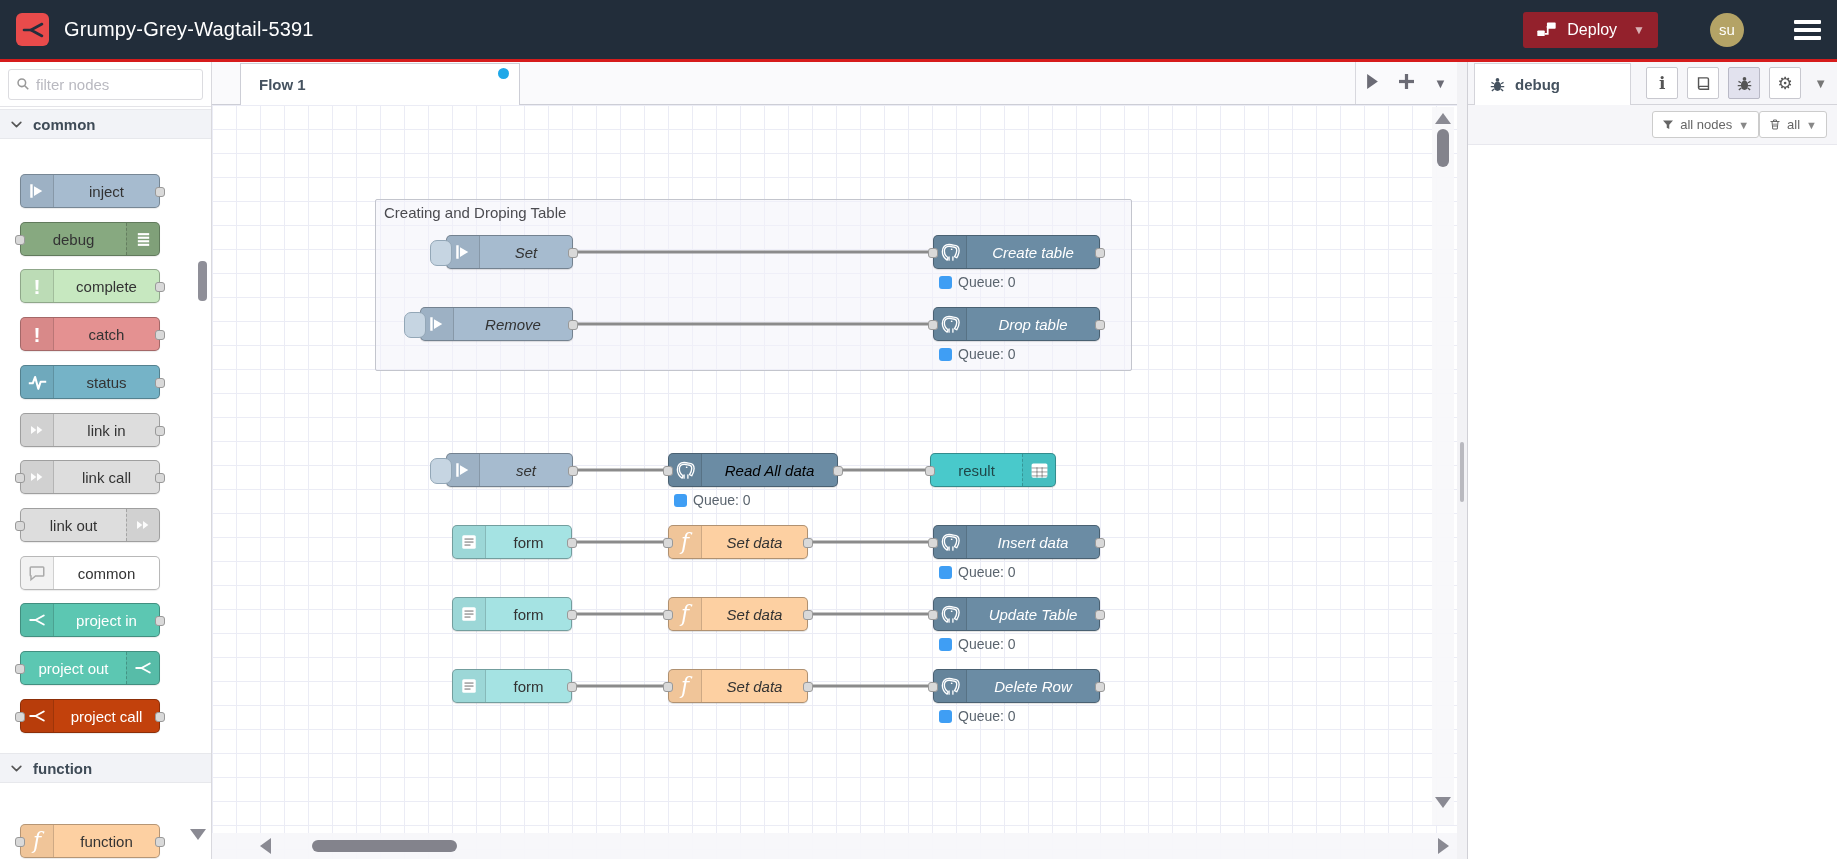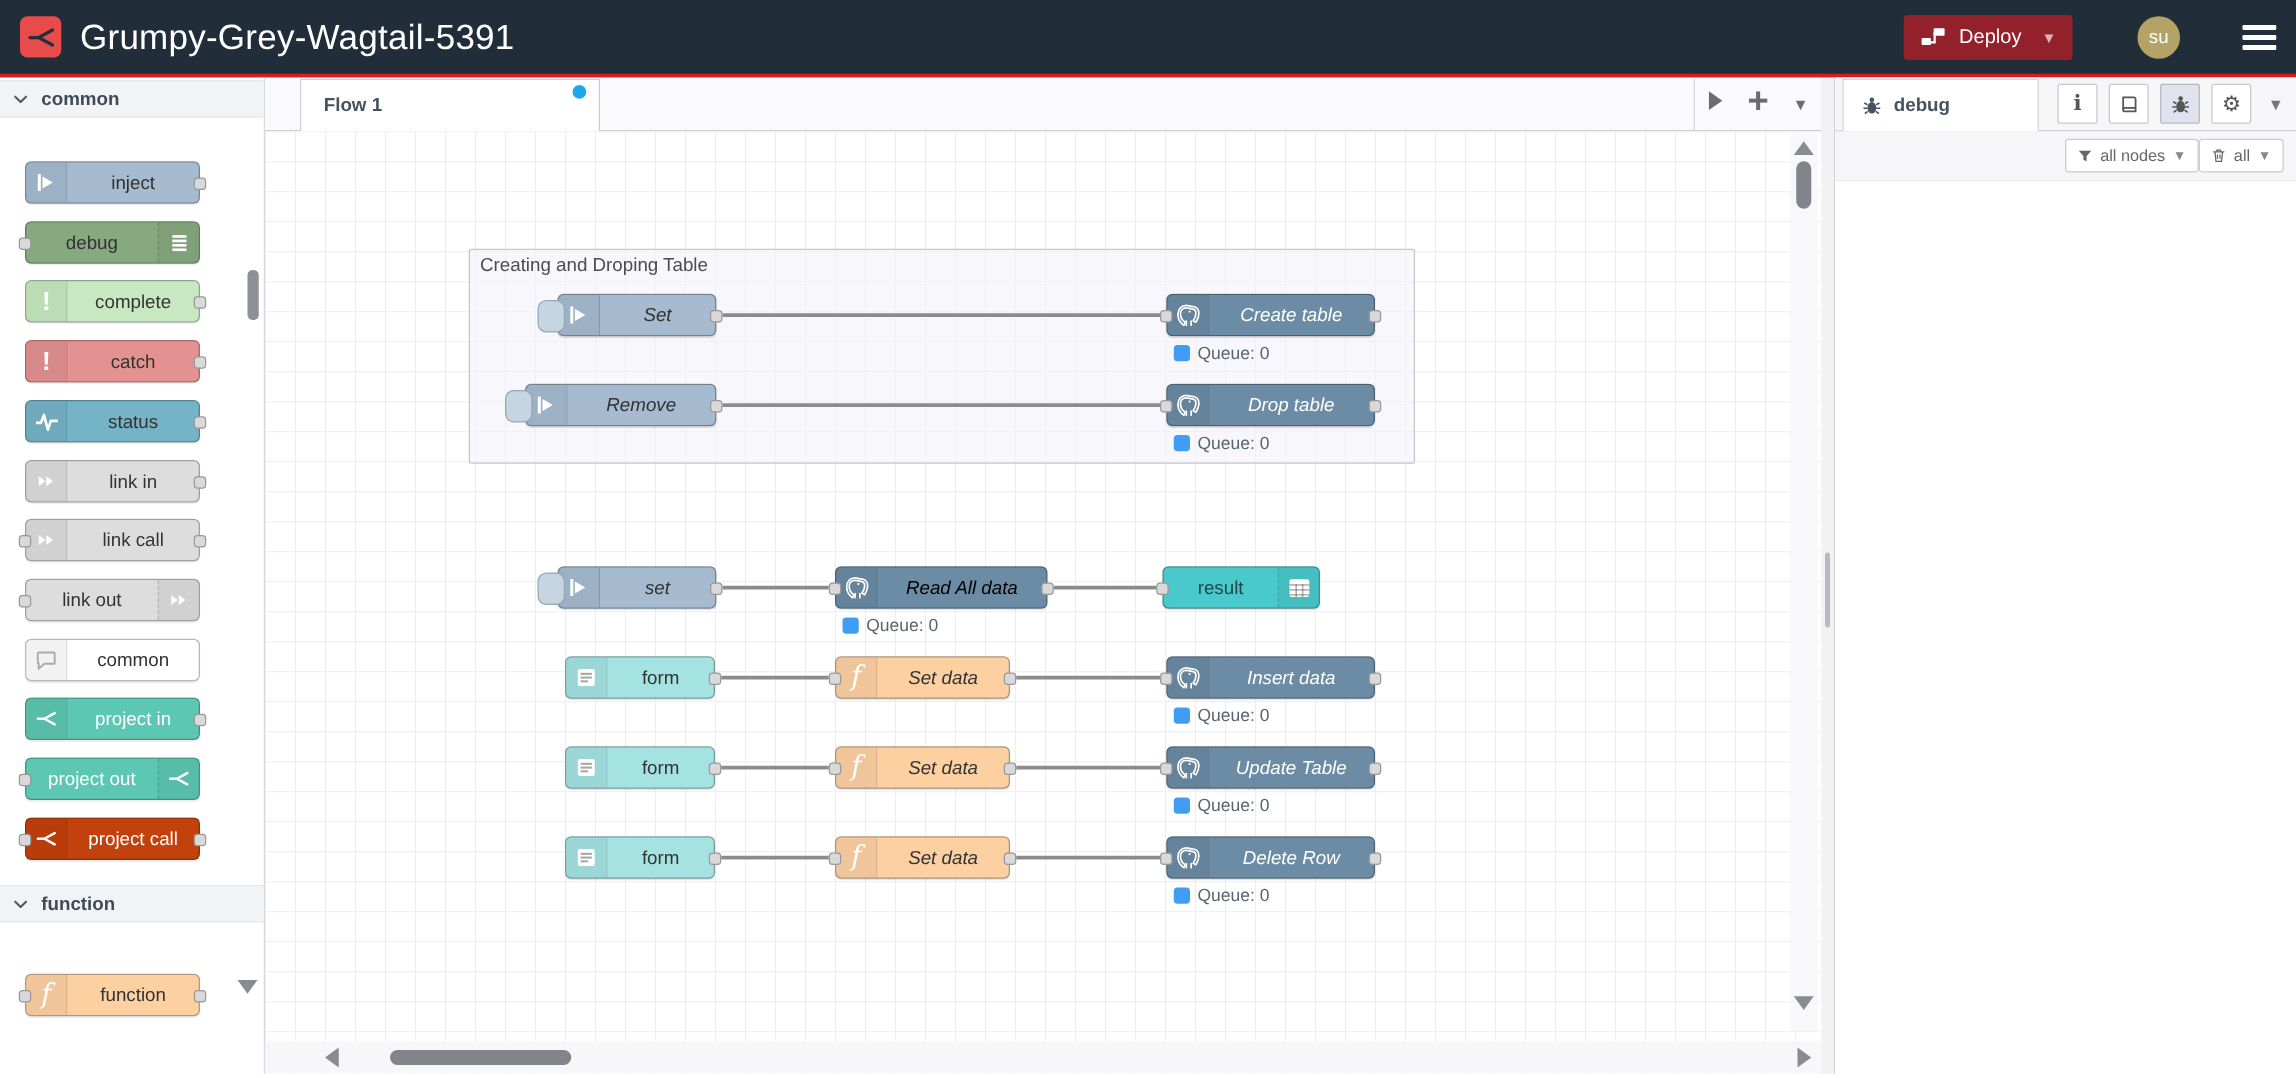--- a/index.html
+++ b/index.html
@@ -1,21 +1,21 @@
 <!DOCTYPE html>
 <html><head>
 <meta charset="utf-8">
 <style>
   * { margin:0; padding:0; box-sizing:border-box; }
   html,body { width:1837px; height:862px; overflow:hidden; font-family:"Liberation Sans", sans-serif; background:#fff; }
 
   
   .header { height:62px; background:#222d3a; border-bottom:3px solid #d61c1c; display:flex; align-items:center; padding:0 16px; }
   .logo { width:33px; height:33px; border-radius:6px; background:#e94b4b; display:flex; align-items:center; justify-content:center; }
-  .app-title { color:#fff; font-size:28px; margin-left:15px; letter-spacing:.2px; }
+  .app-title { color:#fff; font-size:20px; margin-left:15px; letter-spacing:.2px; }
   .header-right { margin-left:auto; display:flex; align-items:center;gap:28px; }
   .deploy-btn { height:36px; background:#93212c; border:none; border-radius:3px; color:#fff; font-size:16px; display:flex; align-items:center; padding:0 13px; cursor:pointer; }
   .deploy-btn .dep-label { margin:0 10px 0 10px; font-family:"Liberation Sans",sans-serif; }
   .deploy-caret { color:rgba(255,255,255,.65); font-size:12px; margin-left:6px; }
   .avatar { width:34px; height:34px; border-radius:50%; background:#b4a366; color:#fff; font-size:15px; display:flex; align-items:center; justify-content:center; margin-left:24px; cursor:pointer; }
   .hamburger { margin-left:22px; cursor:pointer; }
   .hamburger div { width:27px; height:4px; background:#fff; border-radius:1px; margin:4px 0; }
 
   
   .main { display:flex; height:797px; }
@@ -37,21 +37,21 @@
   .icon-region.left { border-right:1px solid rgba(0,0,0,.14); border-radius:4px 0 0 4px; }
   .icon-region.right { border-left:1px dashed rgba(0,0,0,.22); border-radius:0 4px 4px 0; }
   .node-label { flex:1; display:flex; align-items:center; justify-content:center; font-size:15px; white-space:nowrap; padding:0 4px; }
   .port { position:absolute; width:10px; height:10px; background:#d9d9d9; border:1px solid #999; border-radius:3px; top:12px; cursor:crosshair; }
   .port.in { left:-6px; } .port.out { right:-6px; }
   .inject-btn { position:absolute; left:-17px; top:4px; width:22px; height:26px; background:#c6d5e2; border:1px solid #93a7b7; border-radius:7px; cursor:pointer; }
 
   
   .editor { width:1245px; display:flex; flex-direction:column; }
   .tabstrip { height:43px; background:#fafafc; border-bottom:1px solid #cdced6; display:flex; position:relative; }
-  .flow-tab { position:absolute; left:28px; top:1px; width:240px; height:42px; background:#fff; border:1px solid #cdced6; border-bottom:none; display:flex; align-items:center; padding-left:18px; font-size:15px; font-weight:600; color:#45525f; cursor:pointer; }
+  .flow-tab { position:absolute; left:28px; top:1px; width:280px; height:42px; background:#fff; border:1px solid #cdced6; border-bottom:none; display:flex; align-items:center; padding-left:18px; font-size:15px; font-weight:600; color:#45525f; cursor:pointer; }
   .tab-dot { position:absolute; top:4px; right:10px; width:11px; height:11px; border-radius:50%; }
   .strip-btns { position:absolute; right:0; top:0; height:42px; width:102px; border-left:1px solid #d8d8de; display:flex; align-items:center; justify-content:space-around; color:#62626b; }
   .strip-btns span { cursor:pointer; }
 
   .canvas { position:relative; flex:1; background:#fff; overflow:hidden;
     background-image:linear-gradient(#ebecf5 1px, transparent 1px), linear-gradient(90deg, #ebecf5 1px, transparent 1px);
     background-size:24px 24px; }
   .grp { position:absolute; background:rgba(242,243,249,.55); border:1px solid #c3c5cd; border-radius:2px; }
   .grp-title { position:absolute; left:8px; top:4px; font-size:15px; color:#4b4b50; white-space:nowrap; }
   .flow-node { position:absolute; height:34px; border:1px solid rgba(0,0,0,.3); border-radius:5px; display:flex; cursor:move; box-shadow:0 1px 1px rgba(0,0,0,.12); }
@@ -117,20 +117,31 @@
         <div></div>
         <div></div>
         <div></div>
       </div>
   </div>
 </div>
 
 <div class="main">
 
   <div class="palette">
+    <div class="palette-search">
+      <div class="search-box">
+        <span style="display:flex;">
+          <svg width="14" height="14" viewBox="0 0 24 24" fill="none" stroke="#999" stroke-width="2.6">
+              <circle cx="10" cy="10" r="6.5"></circle>
+              <path d="M15 15l6 6"></path>
+            </svg>
+        </span>
+        <input type="text" placeholder="filter nodes" style="">
+      </div>
+    </div>
     <div class="palette-scroll" id="palette-scroll">
       <div class="tri tri-up" style="right:5px; top:16px;"></div>
       <div class="pal-thumb" style="top:154px; height:40px;"></div>
       <div class="tri tri-down" style="right:5px; top:722px;"></div>
     <div class="cat-header" style="top: 2px;">
           <span class="chev">
             <svg width="13" height="13" viewBox="0 0 24 24" fill="none" stroke="#555" stroke-width="3" stroke-linecap="round" stroke-linejoin="round">
               <path d="M4 8l8 8 8-8"></path>
             </svg>
           </span>

